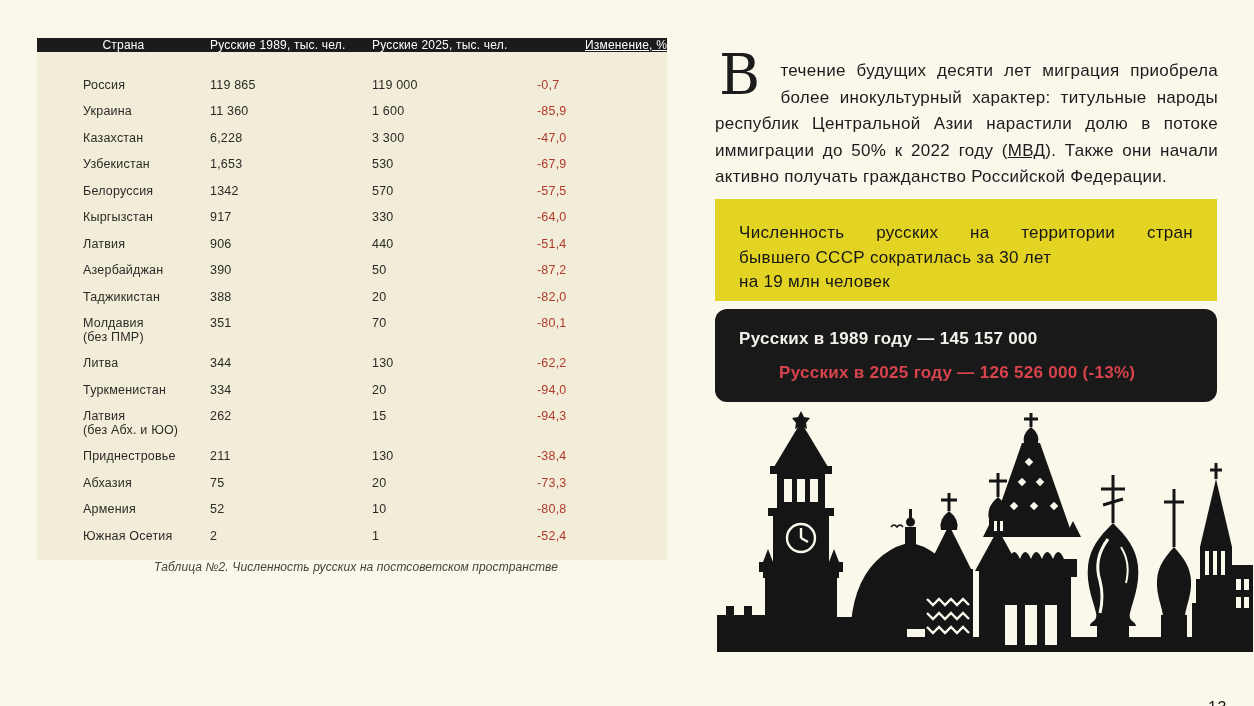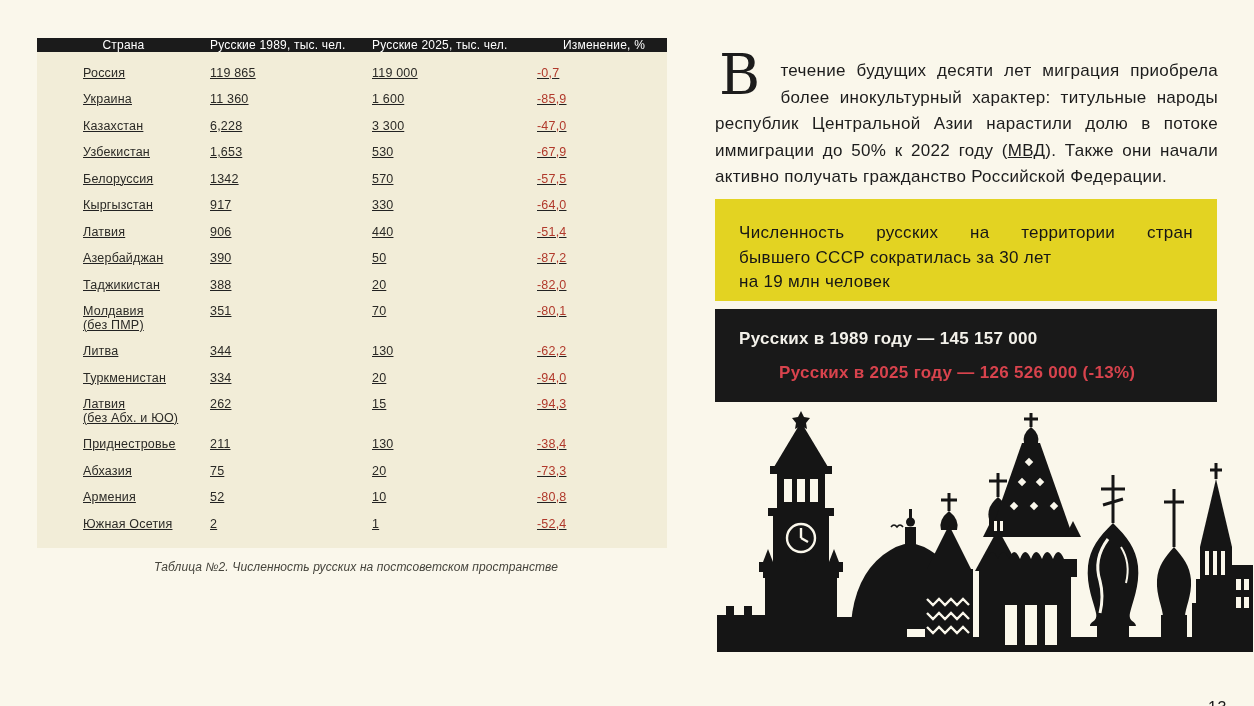--- a/index.html
+++ b/index.html
@@ -22,22 +22,22 @@
     display:grid;
     grid-template-columns:173px 162px 165px 130px;
     align-items:center;
     background:#1B1B1B;
     color:#FFFFFF;
     height:14px;
     font-size:12px;
     letter-spacing:.2px;
   }
   .tbl-head .h1{text-align:center;}
-  .tbl-head .h4{text-align:right;padding-right:22px;}
-  .tbl-body{padding:8px 0 10px;text-decoration:underline;}
+  .tbl-head .h4{text-align:right;text-decoration:underline;}
+  .tbl-body{padding:20px 0 10px;}
   .t-row{
     display:grid;
     grid-template-columns:173px 162px 165px 130px;
     padding:6.5px 0;
     font-size:12.5px;
     line-height:13.5px;
     color:#2B2A26;
     letter-spacing:.2px;
   }
   .t-row > div{align-self:start;}
@@ -91,20 +91,21 @@
     background:#191919;
     box-sizing:border-box;
     padding-left:24px;
     display:flex;
     flex-direction:column;
     justify-content:center;
     gap:14px;
     font-weight:bold;
     font-size:17px;
     letter-spacing:.3px;
+    border-radius:12px;
   }
   .stat-1989{color:#F3F1EA;}
   .stat-2025{color:#D8434D;margin-left:40px;}
 
   
   .kremlin{left:713px; top:406px; width:540px; height:252px;}
 
   
   .page-num{
     left:1208px; top:699px;

